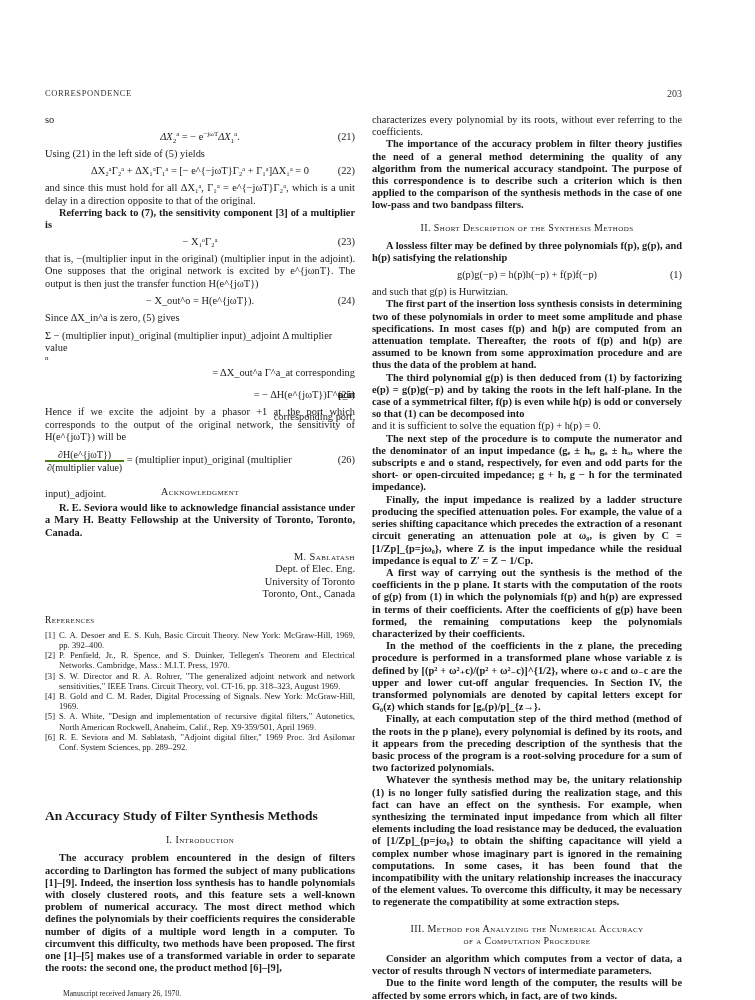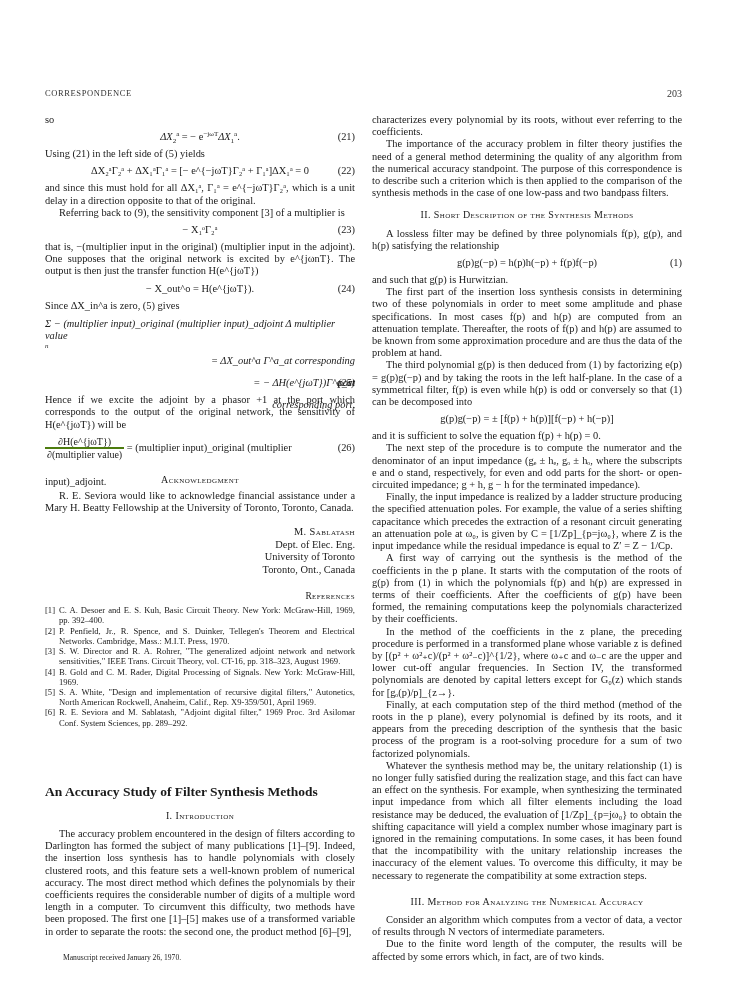--- a/index.html
+++ b/index.html
@@ -6,44 +6,44 @@
   body { width:755px; height:1000px; position:relative; overflow:hidden;
          font-family:"Liberation Serif", "DejaVu Serif", serif; color:#1a1a1a; }
   .page { position:absolute; left:0; top:0; width:634px; height:1000px;margin-top:44px; }
   .running-head { position:absolute; top:44px; font-size:8.5px; letter-spacing:0.6px; color:#333; }
   .rh-left { left:45px; }
   .rh-right { left:667px; font-size:10px; letter-spacing:0; }
   .col { position:absolute; top:70px; font-size:10.4px; line-height:12.2px; text-align:justify; }
   .col-left { left:45px; width:310px; }
   .col-right { left:372px; width:310px; }
   p { margin:0; }
-  .indent { text-indent:14px; }
+  .indent { text-indent:14px;font-weight:bold; }
   .noindent { text-indent:0; }
   .eq { position:relative; height:22px; line-height:22px; text-align:center; font-style:normal; }
   .eq .eq-body { display:inline-block; }
   .eq .eq-num { position:absolute; right:0; top:0; }
   i.v { font-style:italic; }
   sup, sub { font-size:7px; line-height:0; }
   .sc { font-variant:small-caps; letter-spacing:0.4px; }
   .section-head { text-align:center; margin:10px 0 6px 0; font-size:10px; }
   .ack-head { text-align:center; margin:9px 0 4px 0; font-size:10px; }
   .sig { margin-left:212px; margin-top:12px; line-height:12.4px; text-align:right; }
-  .refs-head { text-align:right; margin:14px 0 3px 0; font-size:9.5px; }
+  .refs-head { text-align:left; margin:14px 0 3px 0; font-size:9.5px; }
   .refs { font-size:8.6px; line-height:10.2px; }
   .ref { display:flex; text-align:left; }
   .ref .rnum { width:14px; flex:none; }
   .ref .rtxt { flex:1; text-align:justify; }
   .article-title { font-weight:bold; font-size:13.5px; line-height:16px; margin-top:56px; text-align:left; }
   .footnote { font-size:7.6px; margin-top:14px; padding-left:18px; text-align:left; }
   .frac { display:inline-block; vertical-align:middle; text-align:center; }
   .frac .num { display:block; border-bottom:2px solid #4d7c0f; padding:0 2px; font-size:10px; line-height:11px; }
   .frac .den { display:block; font-size:10px; line-height:11px; padding:0 2px; }
   .eq26 { height:34px; line-height:34px; text-align:left; position:relative; }
   .eq26 .eq-num { position:absolute; right:0; top:0; }
-  .sum-block { text-align:left; margin-top:6px;font-style:italic; }
+  .sum-block { text-align:left; margin-top:6px; }
   .sum-line2, .sum-line3 { text-align:right; padding-left:150px; height:22px; line-height:22px; position:relative; }
   .sum-line3 .eq-num { position:absolute; right:0; top:0; }
 </style>
 </head>
 <body>
 
 <div class="page">
 
   <div class="running-head rh-left">CORRESPONDENCE</div>
   <div class="running-head rh-right">203</div>
@@ -60,21 +60,21 @@
     </div>
 
     <p class="noindent">Using (21) in the left side of (5) yields</p>
 
     <div class="eq">
       <span class="eq-body">ΔX₂ᵃΓ₂ᵃ + ΔX₁ᵃΓ₁ᵃ = [− e^{−jωT}Γ₂ᵃ + Γ₁ᵃ]ΔX₁ᵃ = 0</span>
       <span class="eq-num">(22)</span>
     </div>
 
     <p class="noindent">and since this must hold for all ΔX₁ᵃ, Γ₁ᵃ = e^{−jωT}Γ₂ᵃ, which is a unit delay in a direction opposite to that of the original.</p>
-    <p class="indent">Referring back to (9), the sensitivity component [3] of a multiplier is</p>
+    <p class="indent">Referring back to (7), the sensitivity component [3] of a multiplier is</p>
 
     <div class="eq">
       <span class="eq-body">− X₁ᵒΓ₂ᵃ</span>
       <span class="eq-num">(23)</span>
     </div>
 
     <p class="noindent">that is, −(multiplier input in the original) (multiplier input in the adjoint). One supposes that the original network is excited by e^{jωnT}. The output is then just the transfer function H(e^{jωT})</p>
 
     <div class="eq">
       <span class="eq-body">− X_out^o = H(e^{jωT}).</span>
@@ -157,33 +157,31 @@
 
     <div class="eq">
       <span class="eq-body">g(p)g(−p) = h(p)h(−p) + f(p)f(−p)</span>
       <span class="eq-num">(1)</span>
     </div>
 
     <p class="noindent">and such that g(p) is Hurwitzian.</p>
     <p class="indent">The first part of the insertion loss synthesis consists in determining two of these polynomials in order to meet some amplitude and phase specifications. In most cases f(p) and h(p) are computed from an attenuation template. Thereafter, the roots of f(p) and h(p) are assumed to be known from some approximation procedure and are thus the data of the problem at hand.</p>
     <p class="indent">The third polynomial g(p) is then deduced from (1) by factorizing e(p) = g(p)g(−p) and by taking the roots in the left half-plane. In the case of a symmetrical filter, f(p) is even while h(p) is odd or conversely so that (1) can be decomposed into</p>
 
-    <div class="eq">
-      <span class="eq-body">g(p)g(−p) = ± [f(p) + h(p)][f(−p) + h(−p)]</span>
-    </div>
 
     <p class="noindent">and it is sufficient to solve the equation f(p) + h(p) = 0.</p>
     <p class="indent">The next step of the procedure is to compute the numerator and the denominator of an input impedance (gₑ ± hₑ, gₒ ± hₒ, where the subscripts e and o stand, respectively, for even and odd parts for the short- or open-circuited impedance; g + h, g − h for the terminated impedance).</p>
     <p class="indent">Finally, the input impedance is realized by a ladder structure producing the specified attenuation poles. For example, the value of a series shifting capacitance which precedes the extraction of a resonant circuit generating an attenuation pole at ω₀, is given by C = [1/Zp]_{p=jω₀}, where Z is the input impedance while the residual impedance is equal to Z′ = Z − 1/Cp.</p>
     <p class="indent">A first way of carrying out the synthesis is the method of the coefficients in the p plane. It starts with the computation of the roots of g(p) from (1) in which the polynomials f(p) and h(p) are expressed in terms of their coefficients. After the coefficients of g(p) have been formed, the remaining computations keep the polynomials characterized by their coefficients.</p>
     <p class="indent">In the method of the coefficients in the z plane, the preceding procedure is performed in a transformed plane whose variable z is defined by [(p² + ω²₊c)/(p² + ω²₋c)]^{1/2}, where ω₊c and ω₋c are the upper and lower cut-off angular frequencies. In Section IV, the transformed polynomials are denoted by capital letters except for G₀(z) which stands for [gₒ(p)/p]_{z→}.</p>
     <p class="indent">Finally, at each computation step of the third method (method of the roots in the p plane), every polynomial is defined by its roots, and it appears from the preceding description of the synthesis that the basic process of the program is a root-solving procedure for a sum of two factorized polynomials.</p>
     <p class="indent">Whatever the synthesis method may be, the unitary relationship (1) is no longer fully satisfied during the realization stage, and this fact can have an effect on the synthesis. For example, when synthesizing the terminated input impedance from which all filter elements including the load resistance may be deduced, the evaluation of [1/Zp]_{p=jω₀} to obtain the shifting capacitance will yield a complex number whose imaginary part is ignored in the remaining computations. In some cases, it has been found that the incompatibility with the unitary relationship increases the inaccuracy of the element values. To overcome this difficulty, it may be necessary to regenerate the compatibility at some extraction steps.</p>
 
     <div class="section-head sc" style="margin-top:14px;">
       <div>III. Method for Analyzing the Numerical Accuracy</div>
+      <div>of a Computation Procedure</div>
     </div>
 
     <p class="indent">Consider an algorithm which computes from a vector of data, a vector of results through N vectors of intermediate parameters.</p>
     <p class="indent">Due to the finite word length of the computer, the results will be affected by some errors which, in fact, are of two kinds.</p>
   </div>
 
 </div>
 
 </body></html>

